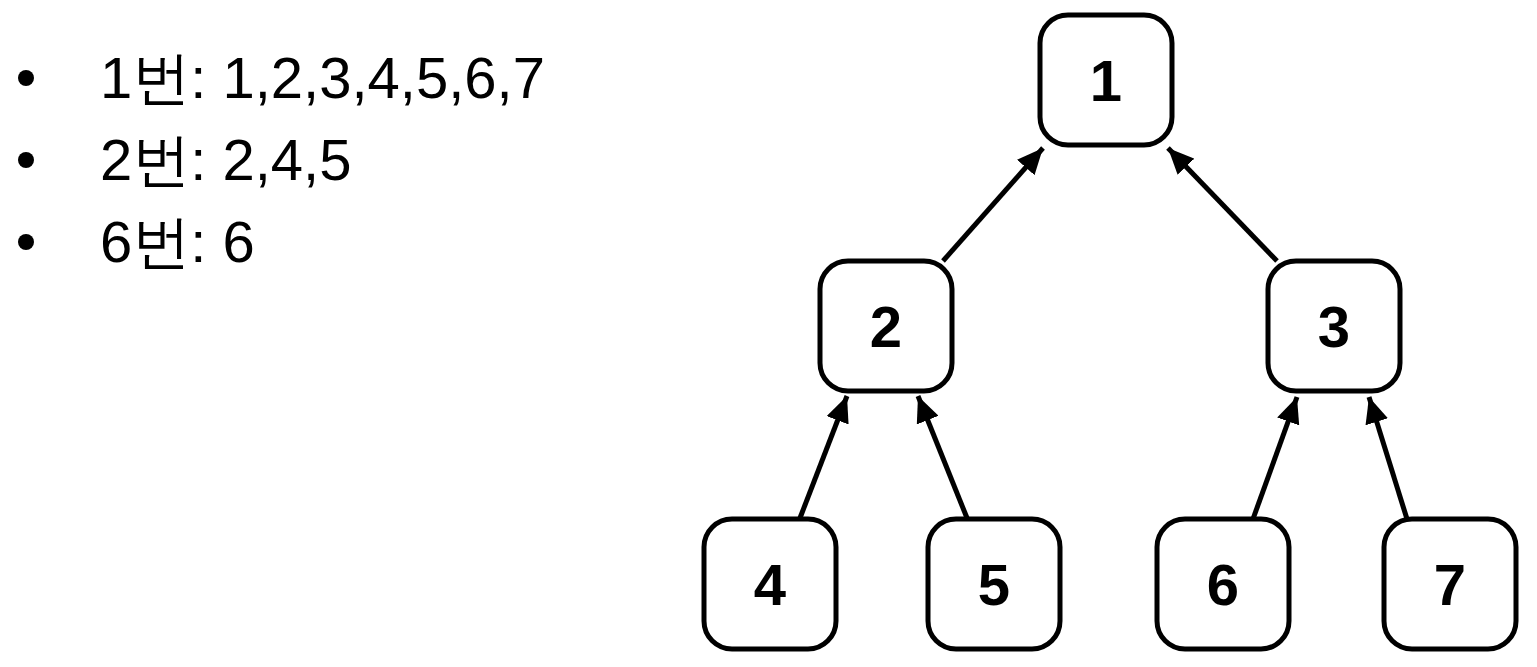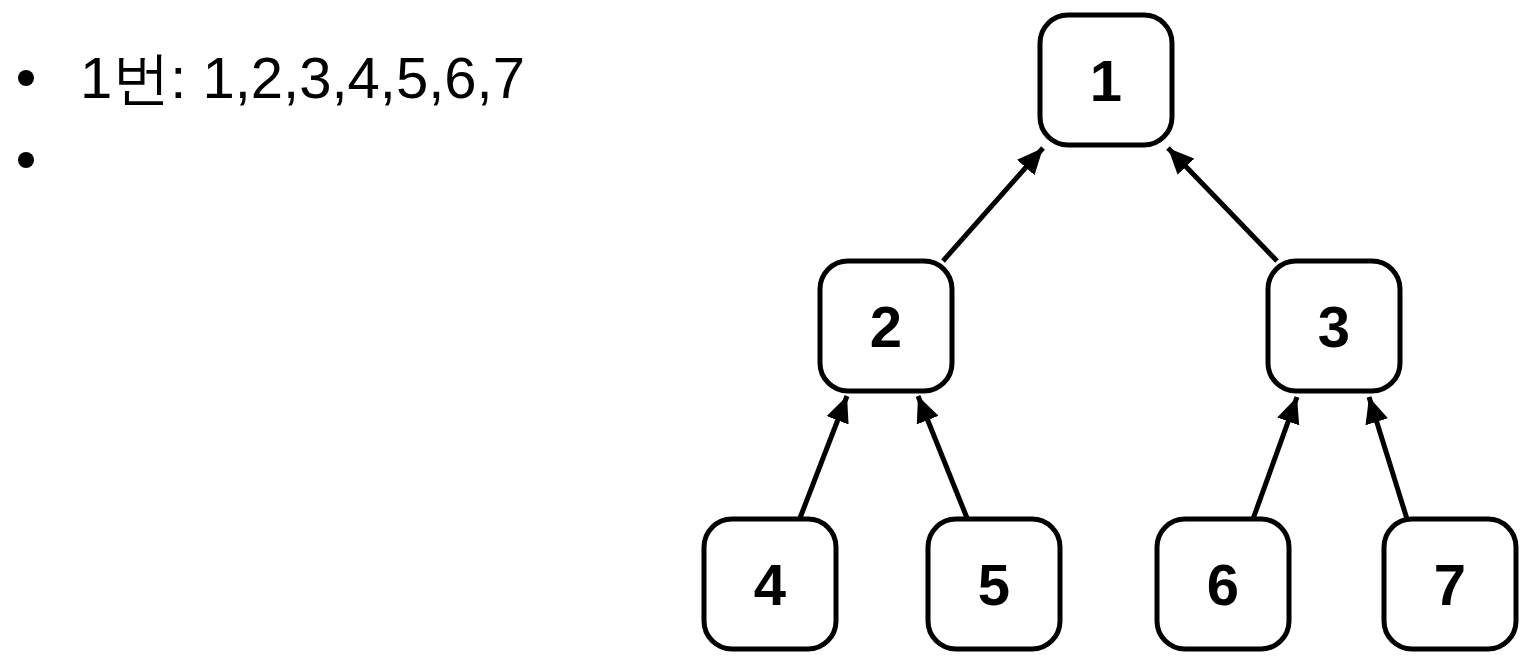--- a/index.html
+++ b/index.html
@@ -28,20 +28,21 @@
     padding: 0;
     list-style: none;
   }
   .adj-list li {
     display: flex;
     align-items: center;
     height: 82px;
     font-size: 58px;
     line-height: 82px;
     white-space: pre;
+    gap: 20px;
   }
   .bullet {
     flex: 0 0 auto;
     width: 16px;
     height: 16px;
     border-radius: 50%;
     background: #000000;
     margin-right: 46px;
   }
   .tree-svg {
@@ -70,20 +71,25 @@
 
 <div class="slide">
 
   <ul class="adj-list">
     <li>
       <span class="bullet"></span>
       <span>1번: 1,2,3,4,5,6,7</span>
     </li>
     <li>
       <span class="bullet"></span>
+      <span>2번: 2,4,5</span>
+    </li>
+    <li>
+      <span class="bullet"></span>
+      <span>6번: 6</span>
     </li>
   </ul>
 
   <svg class="tree-svg" width="1537" height="667" viewBox="0 0 1537 667" xmlns="http://www.w3.org/2000/svg">
     <defs>
       <marker id="arrowhead" viewBox="0 0 10 9" refX="10" refY="4.5" markerWidth="5.2" markerHeight="4.7" markerUnits="strokeWidth" orient="auto">
         <path d="M0,0 L10,4.5 L0,9 Z" fill="#000000"></path>
       </marker>
     </defs>
     <g id="edges-layer">

